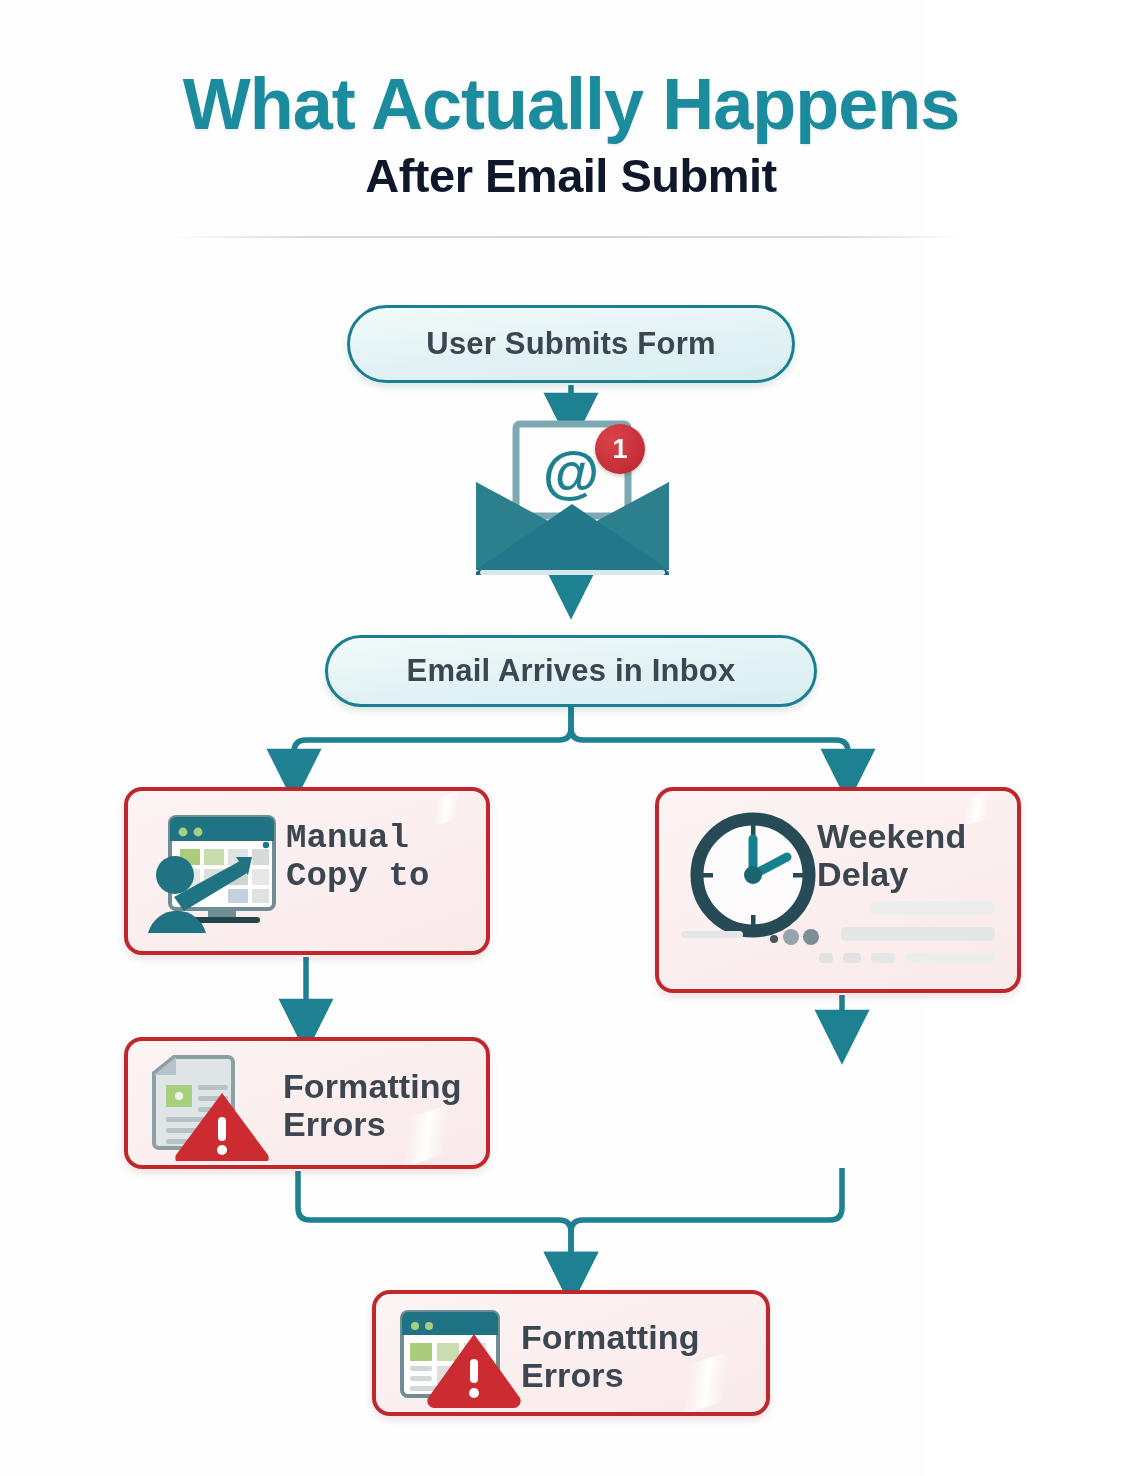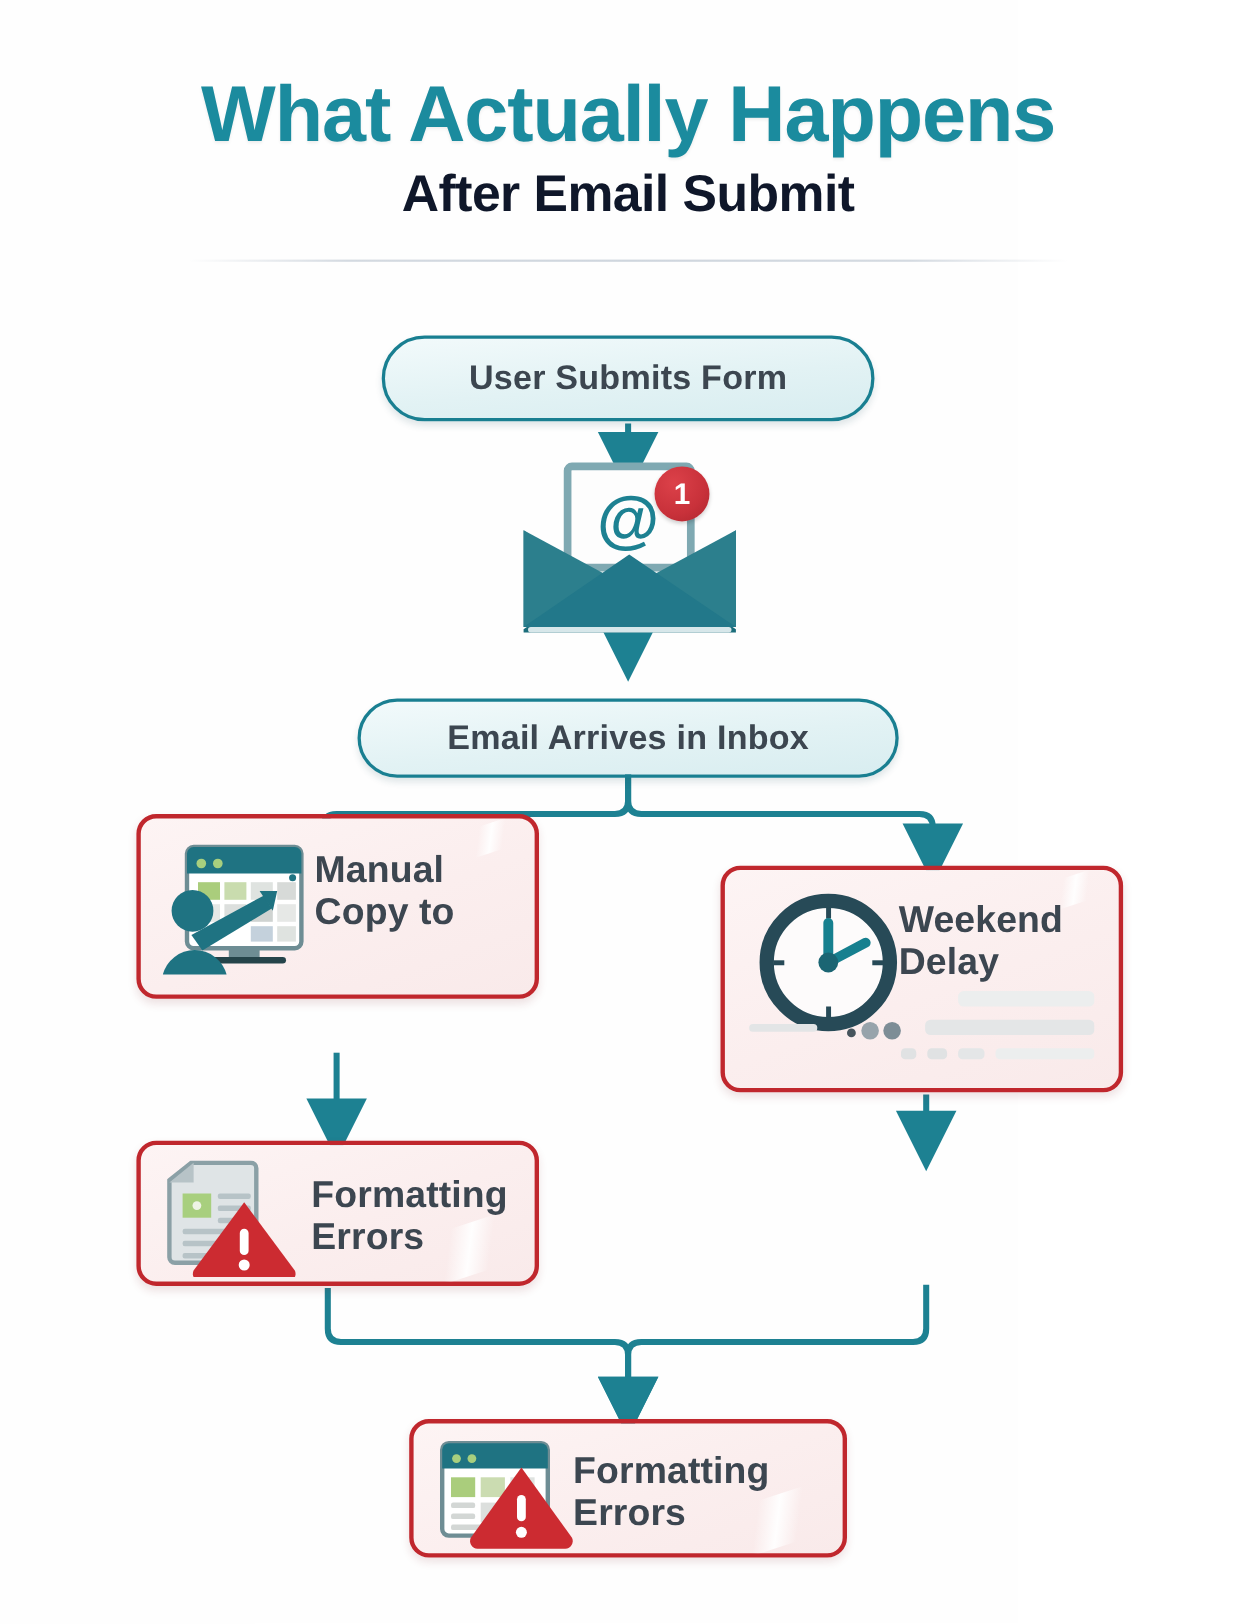--- a/index.html
+++ b/index.html
@@ -57,21 +57,21 @@
     background:linear-gradient(115deg, rgba(255,255,255,0) 40%, rgba(255,255,255,.95) 55%, rgba(255,255,255,0) 70%);
     transform:rotate(-18deg); pointer-events:none;
   }
   .card .shine.bl{ right:6px; bottom:4px; top:auto; width:120px; height:46px; }
   .card-label{
     position:absolute;
     color:#3c4650; font-weight:bold; line-height:1.12;
     font-size:34px; letter-spacing:.1px;
   }
 
-  #card-manual  { left:124px; top:740px;  width:366px; height:168px; }
+  #card-manual  { left:124px; top:787px;  width:366px; height:168px;font-family:Liberation Mono, monospace; }
   #card-weekend { left:655px; top:787px;  width:366px; height:206px; }
   #card-format1 { left:124px; top:1037px; width:366px; height:132px; }
   #card-forgot  { left:655px; top:1048px; width:366px; height:118px; }
   #card-format2 { left:372px; top:1290px; width:398px; height:126px; }
 
   #lbl-manual { left:158px; top:28px;  }
   #lbl-weekend{ left:158px; top:26px;  }
   #lbl-format1{ left:155px; top:26px;  }
   #lbl-forgot { left:135px; top:20px;  }
   #lbl-format2{ left:145px; top:24px;  }

